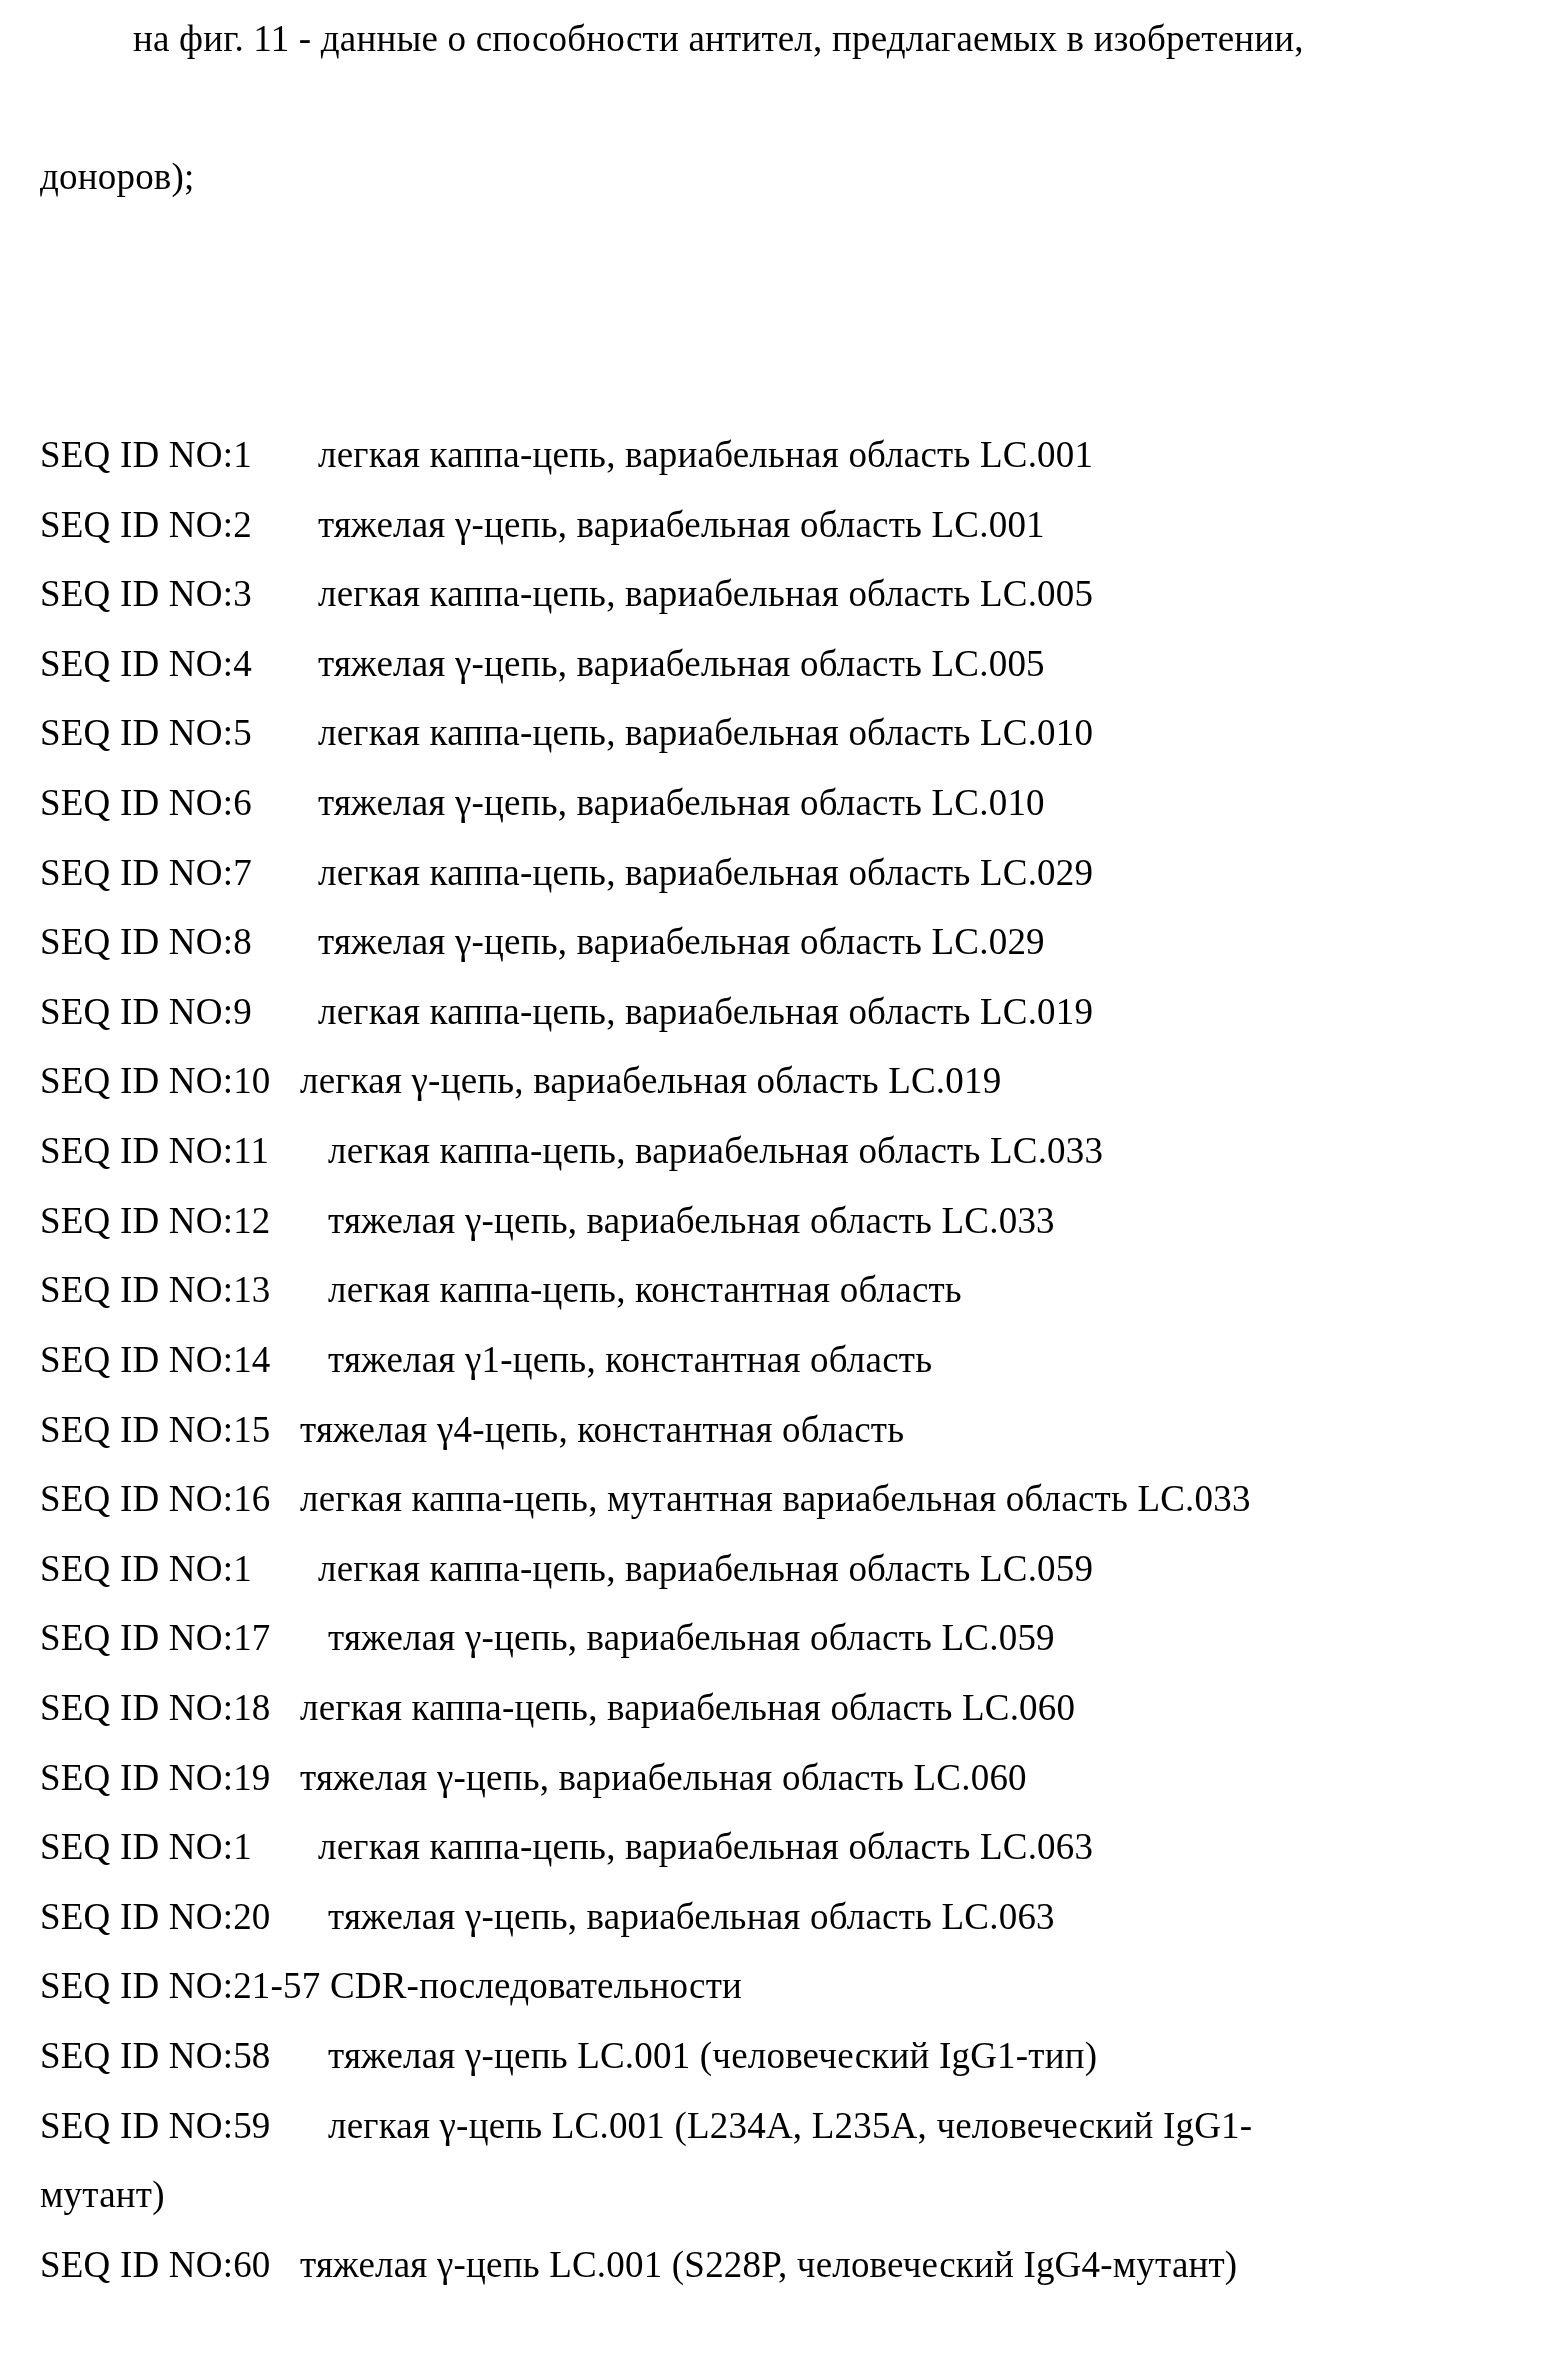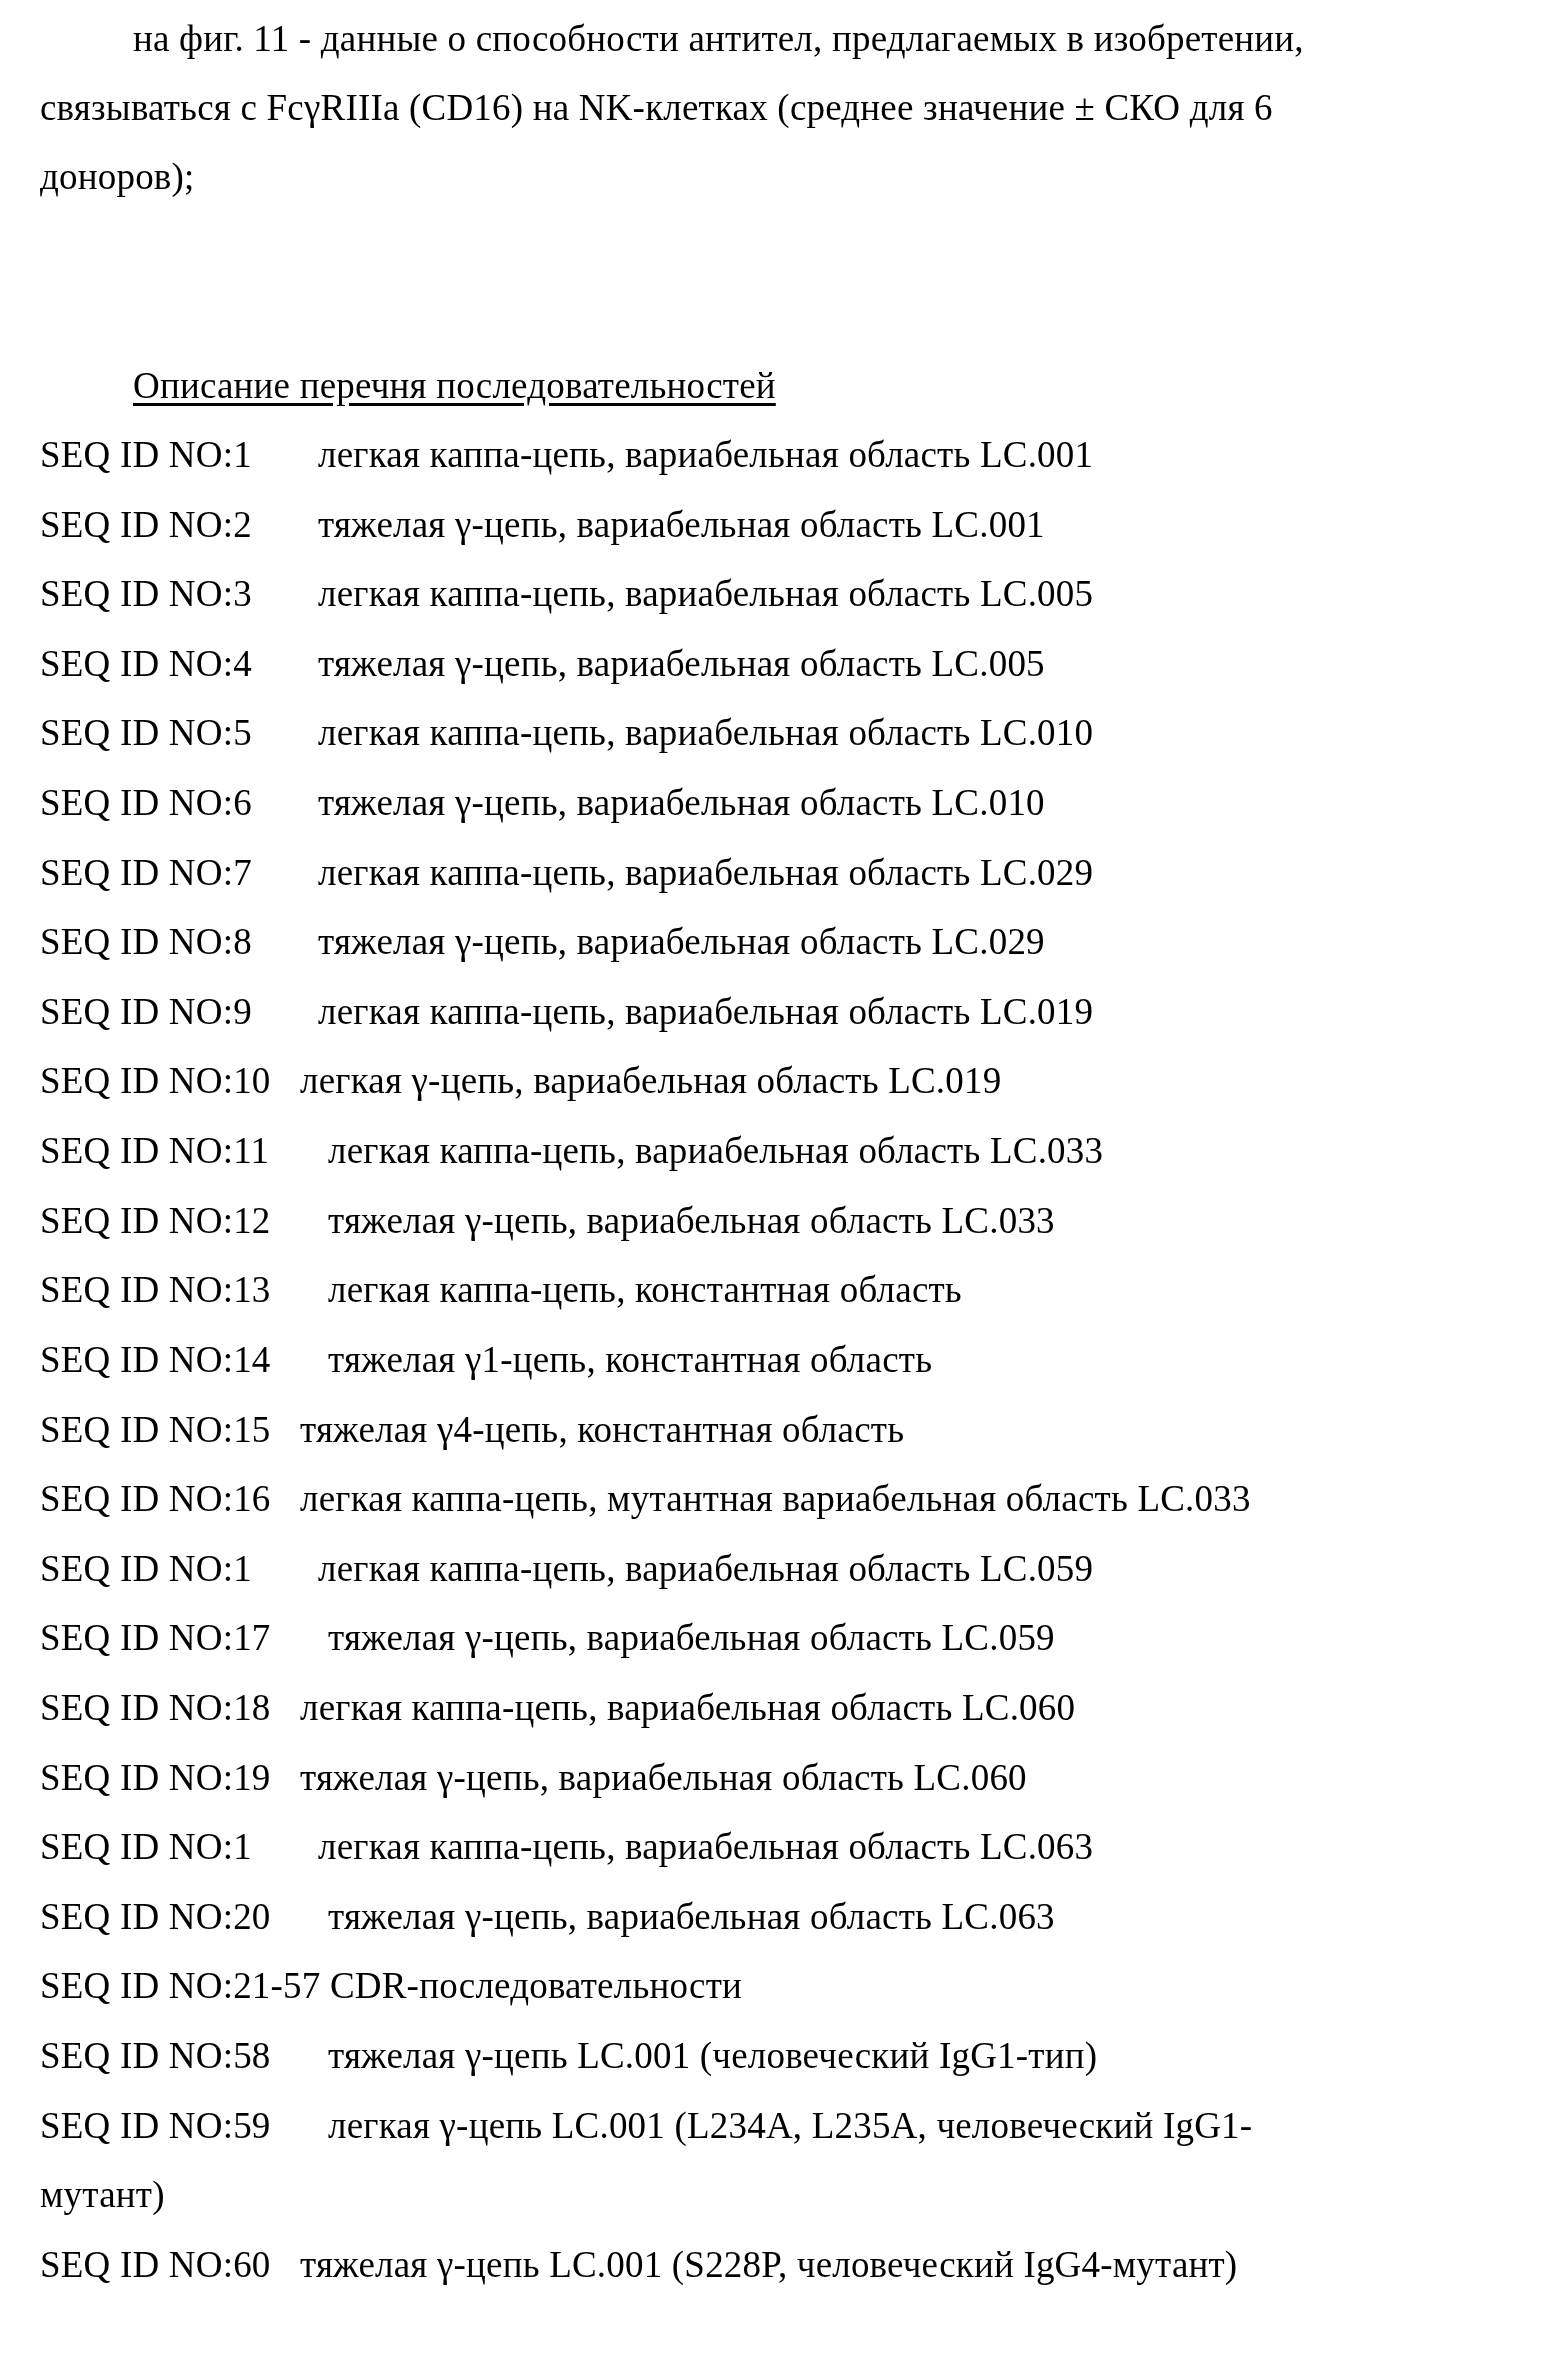--- a/index.html
+++ b/index.html
@@ -10,25 +10,23 @@
   .indent { left: 133px; }
   .u { text-decoration: underline; text-underline-offset: 4.8px; }
   .seq-id { display: inline-block; }
   .seq-desc { position: absolute; white-space: nowrap; }
 </style>
 </head>
 <body>
 
 <div class="page">
   <div class="line indent" style="top:18px">на фиг. 11 - данные о способности антител, предлагаемых в изобретении,</div>
-  <div class="line" style="top:87px">связываться с FcγRIIIa (CD16) на NK-клетках (среднее значение ± СКО для 6</div>
   <div class="line" style="top:156px">доноров);</div>
 
 
-  <div class="line indent u" style="top:365px">Описание перечня последовательностей</div>
 
   <div id="seq-list">
       <div class="line" style="top: 434px;"><span class="seq-id">SEQ ID NO:1</span><span class="seq-desc" style="left: 278px;">легкая каппа-цепь, вариабельная область LC.001</span></div>
       <div class="line" style="top: 504px;"><span class="seq-id">SEQ ID NO:2</span><span class="seq-desc" style="left: 278px;">тяжелая γ-цепь, вариабельная область LC.001</span></div>
       <div class="line" style="top: 573px;"><span class="seq-id">SEQ ID NO:3</span><span class="seq-desc" style="left: 278px;">легкая каппа-цепь, вариабельная область LC.005</span></div>
       <div class="line" style="top: 643px;"><span class="seq-id">SEQ ID NO:4</span><span class="seq-desc" style="left: 278px;">тяжелая γ-цепь, вариабельная область LC.005</span></div>
       <div class="line" style="top: 712px;"><span class="seq-id">SEQ ID NO:5</span><span class="seq-desc" style="left: 278px;">легкая каппа-цепь, вариабельная область LC.010</span></div>
       <div class="line" style="top: 782px;"><span class="seq-id">SEQ ID NO:6</span><span class="seq-desc" style="left: 278px;">тяжелая γ-цепь, вариабельная область LC.010</span></div>
       <div class="line" style="top: 852px;"><span class="seq-id">SEQ ID NO:7</span><span class="seq-desc" style="left: 278px;">легкая каппа-цепь, вариабельная область LC.029</span></div>
       <div class="line" style="top: 921px;"><span class="seq-id">SEQ ID NO:8</span><span class="seq-desc" style="left: 278px;">тяжелая γ-цепь, вариабельная область LC.029</span></div>

